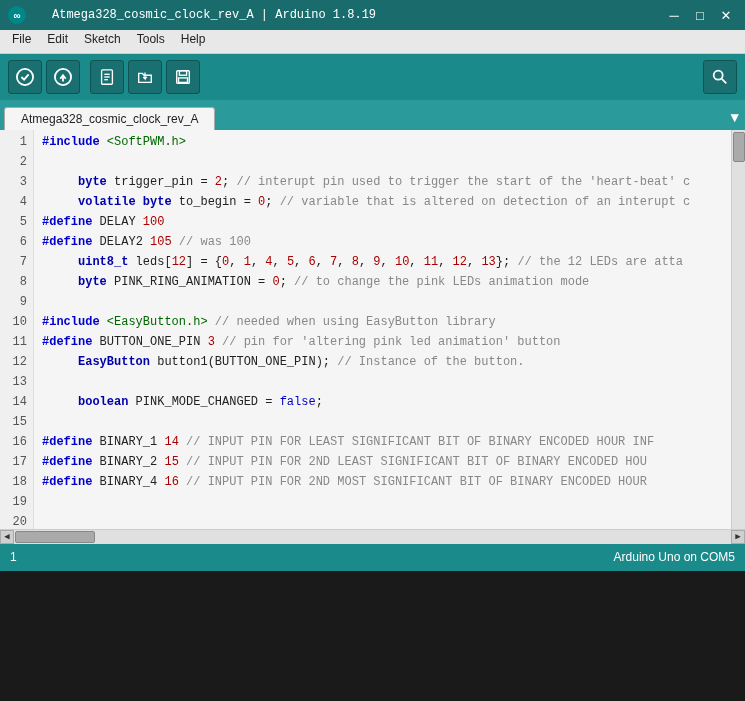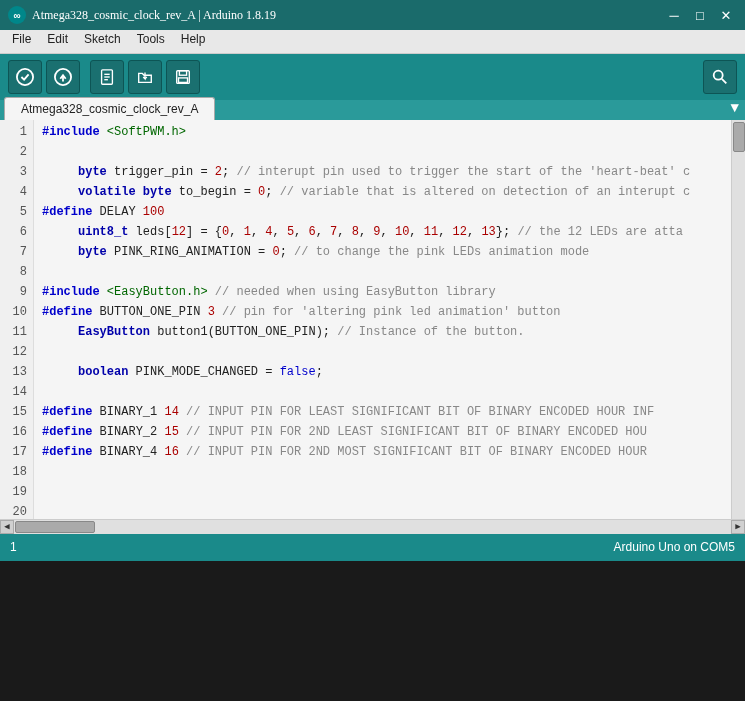--- a/index.html
+++ b/index.html
@@ -93,21 +93,21 @@
       cursor: pointer;
       display: flex;
       align-items: center;
       justify-content: center;
       color: white;
     }
 
     
     #tab-bar {
       background: #2a9a9a;
-      height: 20px;
+      height: 30px;
       display: flex;
       align-items: flex-end;
       padding: 0 4px;
     }
     #active-tab {
       background: #f5f5f5;
       padding: 4px 16px;
       font-size: 12px;
       font-family: Arial, sans-serif;
       color: #222;
@@ -241,21 +241,21 @@
 </head>
 <body>
 
 <div id="title-bar">
   <div id="title-bar-left">
 
     <svg width="18" height="18" viewBox="0 0 18 18">
       <circle cx="9" cy="9" r="9" fill="#00878A"></circle>
       <text x="9" y="13" font-size="10" text-anchor="middle" fill="white" font-family="Arial" font-weight="bold">∞</text>
     </svg>
-    <span style="color:white;font-size:12px;font-family:Liberation Serif, serif;">Atmega328_cosmic_clock_rev_A | Arduino 1.8.19</span>
+    <span style="color:white;font-size:12px;font-family:Liberation Mono, monospace;margin-left:20px;">Atmega328_cosmic_clock_rev_A | Arduino 1.8.19</span>
   </div>
   <div id="title-bar-controls">
     <button class="title-btn">─</button>
     <button class="title-btn">□</button>
     <button class="title-btn" id="close-btn">✕</button>
   </div>
 </div>
 
 <div id="menu-bar">
   <span class="menu-item">File</span>
@@ -347,20 +347,21 @@
       <div>20</div>
 
     </div>
 
     <div id="code-area">
       <div class="code-line"><span class="prep">#include</span> <span class="str">&lt;SoftPWM.h&gt;</span></div>
       <div class="code-line">&nbsp;</div>
       <div class="code-line"><span class="type">byte</span> trigger_pin = <span class="num">2</span>; <span class="cmt">// interupt pin used to trigger the start of the 'heart-beat' c</span></div>
       <div class="code-line"><span class="type">volatile byte</span> to_begin = <span class="num">0</span>; <span class="cmt">// variable that is altered on detection of an interupt c</span></div>
       <div class="code-line"><span class="prep">#define</span> DELAY <span class="num">100</span></div>
+      <div class="code-line"><span class="prep">#define</span> DELAY2 <span class="num">105</span> <span class="cmt">// was 100</span></div>
       <div class="code-line"><span class="type">uint8_t</span> leds[<span class="num">12</span>] = {<span class="num">0</span>, <span class="num">1</span>, <span class="num">4</span>, <span class="num">5</span>, <span class="num">6</span>, <span class="num">7</span>, <span class="num">8</span>, <span class="num">9</span>, <span class="num">10</span>, <span class="num">11</span>, <span class="num">12</span>, <span class="num">13</span>}; <span class="cmt">// the 12 LEDs are atta</span></div>
       <div class="code-line"><span class="type">byte</span> PINK_RING_ANIMATION = <span class="num">0</span>; <span class="cmt">// to change the pink LEDs animation mode</span></div>
       <div class="code-line">&nbsp;</div>
       <div class="code-line"><span class="prep">#include</span> <span class="str">&lt;EasyButton.h&gt;</span> <span class="cmt">// needed when using EasyButton library</span></div>
       <div class="code-line"><span class="prep">#define</span> BUTTON_ONE_PIN <span class="num">3</span> <span class="cmt">// pin for 'altering pink led animation' button</span></div>
       <div class="code-line"><span class="type">EasyButton</span> button1(BUTTON_ONE_PIN); <span class="cmt">// Instance of the button.</span></div>
       <div class="code-line">&nbsp;</div>
       <div class="code-line"><span class="type">boolean</span> PINK_MODE_CHANGED = <span class="kw">false</span>;</div>
       <div class="code-line">&nbsp;</div>
       <div class="code-line"><span class="prep">#define</span> BINARY_1 <span class="num">14</span> <span class="cmt">// INPUT PIN FOR LEAST SIGNIFICANT BIT OF BINARY ENCODED HOUR INF</span></div>

